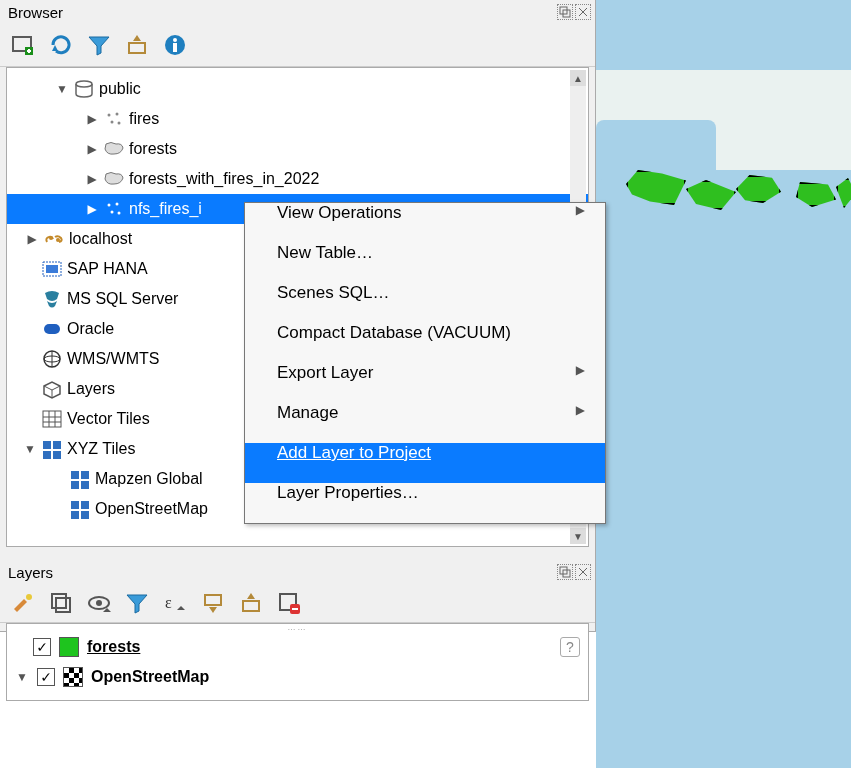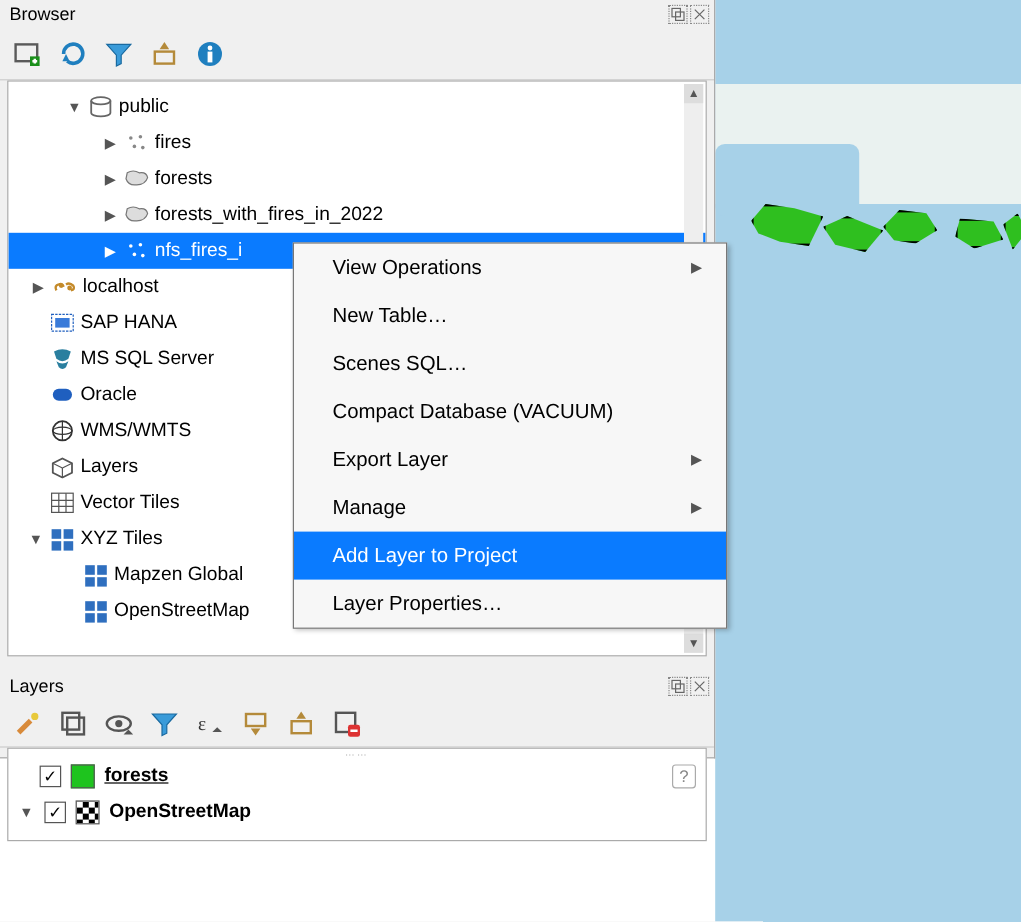--- a/index.html
+++ b/index.html
@@ -78,22 +78,22 @@
   .layer-name { font-size:16px; font-weight:bold; }
   .underline { text-decoration: underline; }
   .help-btn { margin-left:auto; width:20px; height:20px; border:1px solid #aaa; border-radius:3px; color:#888; display:flex;align-items:center;justify-content:center; font-size:14px; }
 
   
   .context-menu {
     position: absolute; left: 244px; top: 202px; width: 362px;
     background: #f7f7f7; border: 1px solid #777; box-shadow: 2px 2px 4px rgba(0,0,0,.25);
     z-index: 50;
   }
-  .menu-item { display:flex; align-items:center; justify-content:space-between; height:40px; padding:0 20px 0 32px; font-size:17px; }
-  .menu-item.highlight { background:#0a7bff; color:#fff; }
+  .menu-item { display:flex; justify-content:space-between; height:40px; padding:0 20px 0 32px; font-size:17px; }
+  .menu-item.highlight { background:#0a7bff; color:#fff;text-decoration:underline; }
   .mi-arrow { font-size:12px; color:#555; }
 
   svg { display:block; }
 </style>
 </head>
 <body>
 
 <div class="map-area">
   <div class="coastline"></div>
   <div class="coastline2"></div>

